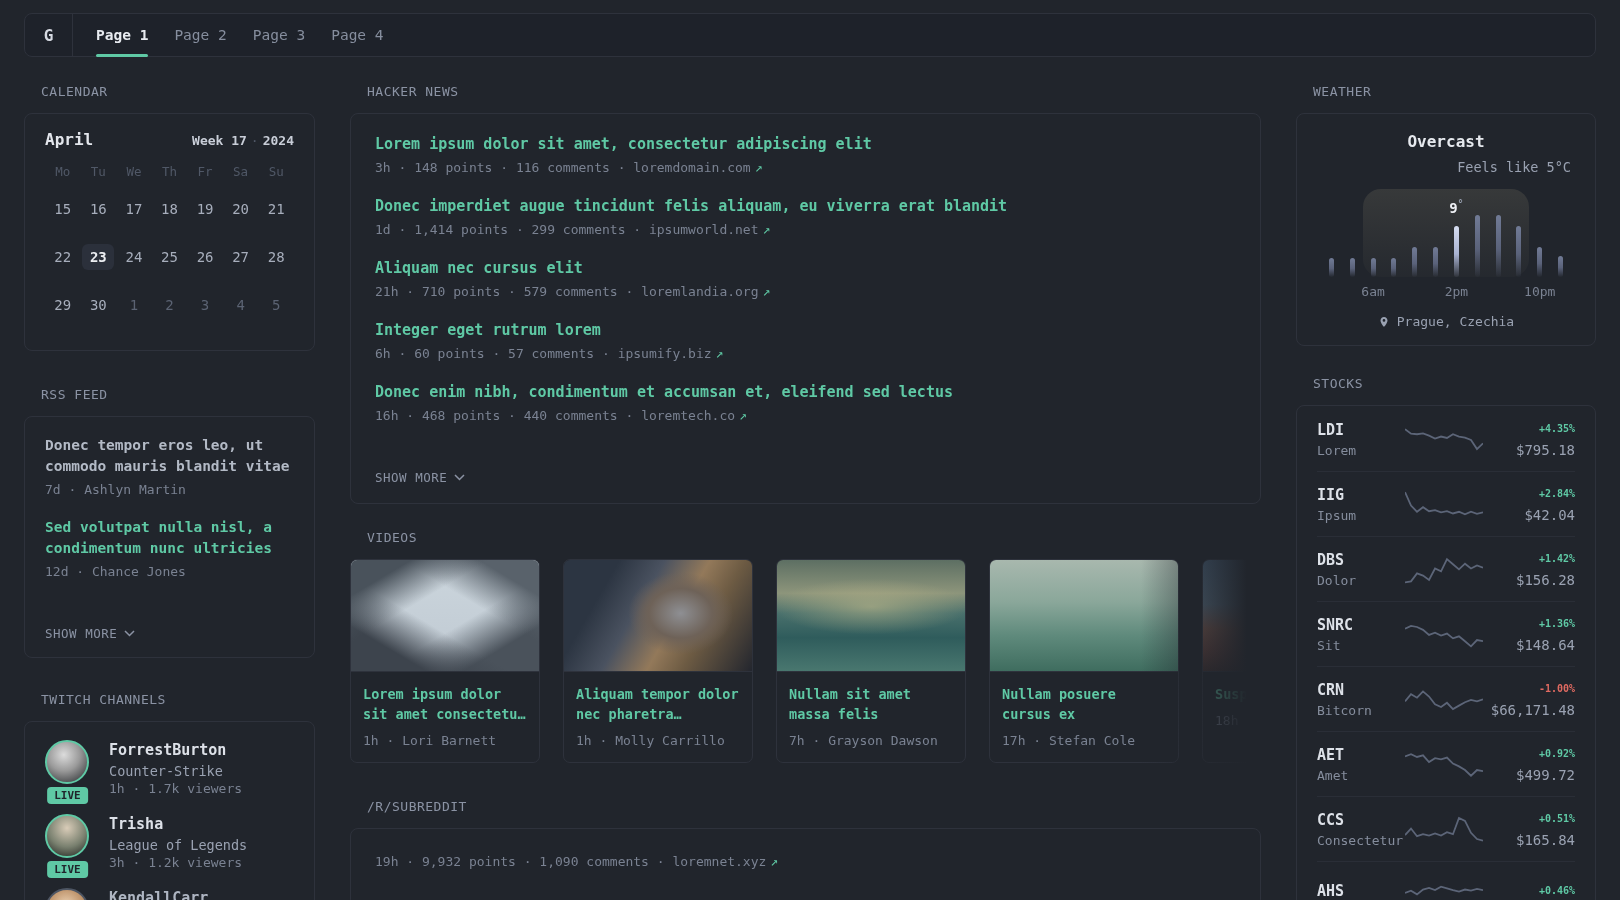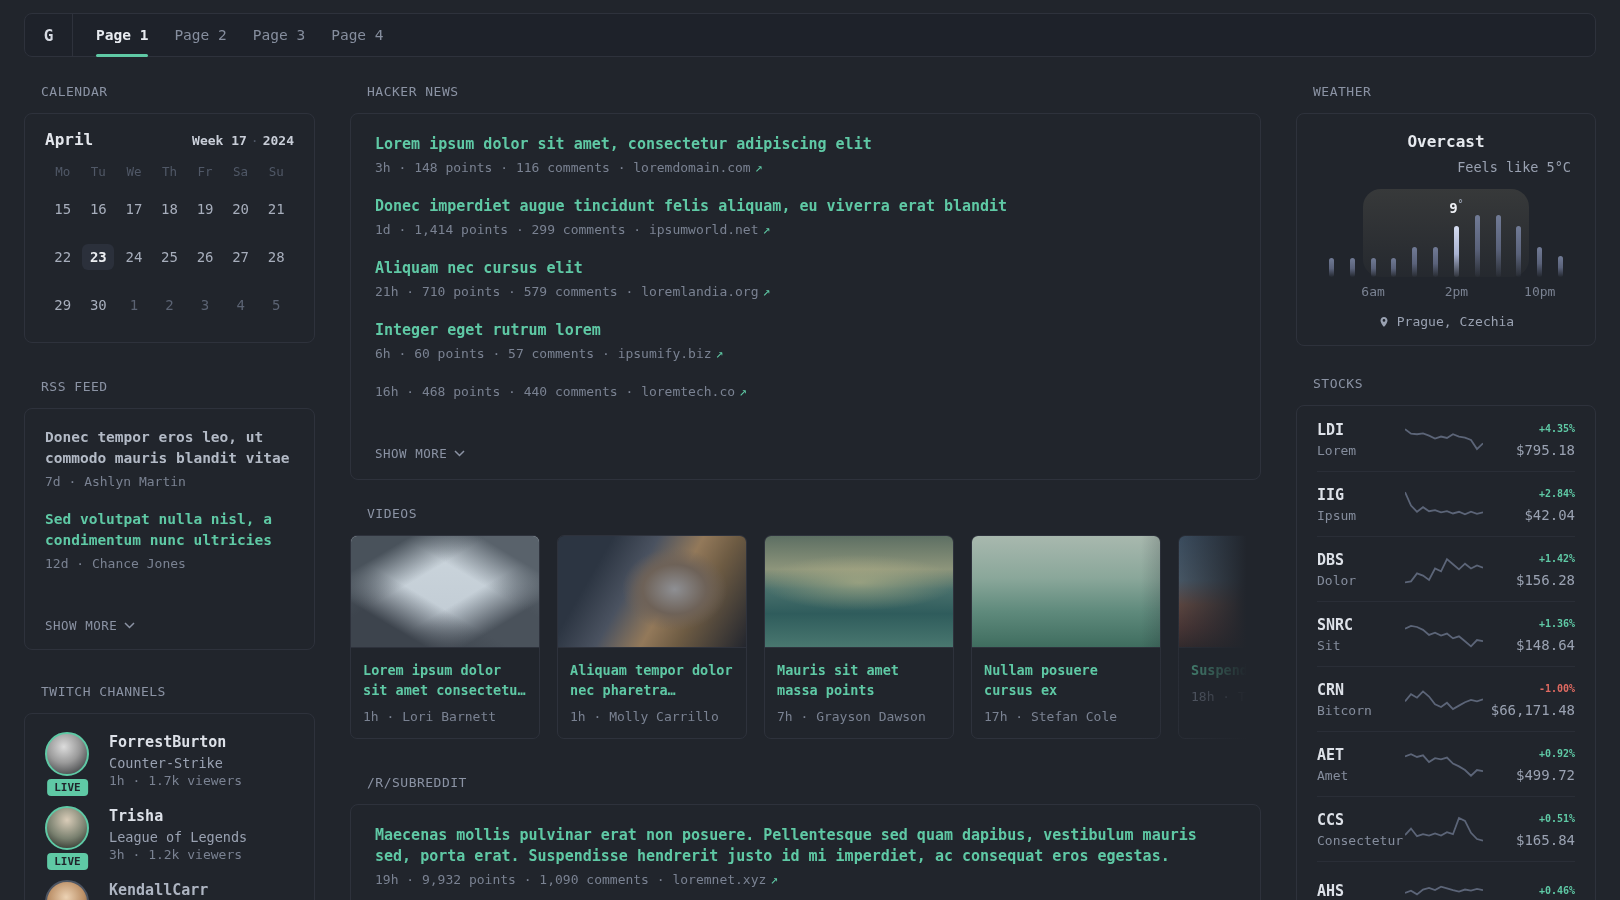--- a/index.html
+++ b/index.html
@@ -65,21 +65,21 @@
   .section-title{
     font-size:13px;font-weight:normal;color:var(--text-dim);
     letter-spacing:.5px;margin:0 0 14px 17px;
   }
   .card{
     border:1px solid var(--border);
     border-radius:8px;
   }
 
   
-  .cal-card{padding:16px 20px 16px}
+  .cal-card{padding:16px 20px 24px}
   .cal-head{display:flex;justify-content:space-between;align-items:baseline;margin-bottom:15px}
   .cal-month{font-size:16px;font-weight:bold;color:#e3e6ec}
   .cal-week{font-size:13px;font-weight:bold;color:#c9ced8}
   .cal-week .dot{color:var(--faint);font-weight:normal;padding:0 4px}
   .cal-weekdays,.cal-grid{display:grid;grid-template-columns:repeat(7,1fr);text-align:center}
   .cal-weekdays{margin-bottom:9px}
   .cal-weekdays span{font-size:12.5px;color:var(--faint)}
   .cal-grid{row-gap:6px}
   .cal-cell{
     height:26px;display:flex;align-items:center;justify-content:center;
@@ -122,21 +122,21 @@
     position:absolute;left:50%;transform:translateX(-54%);bottom:-8px;
     background:var(--accent);color:#20242b;font-size:11px;font-weight:bold;
     padding:2px 7px;border-radius:4px;
   }
   .tw-name{display:block;font-size:15px;font-weight:bold;color:#dde1e8;line-height:20px}
   .tw-item.offline .tw-name{color:#aeb5c2}
   .tw-game{font-size:13.5px;color:var(--text-mid);margin-top:3px}
   .tw-meta{font-size:13px;color:var(--meta);margin-top:2px}
 
   
-  .videos-row{position:relative;display:flex;gap:17px;overflow:hidden}
+  .videos-row{position:relative;display:flex;gap:23px;overflow:hidden}
   .videos-fade{
     position:absolute;top:0;right:0;bottom:0;width:120px;
     background:linear-gradient(to right,rgba(33,37,44,0),var(--bg) 88%);
     pointer-events:none;
   }
   .video-card{flex:0 0 190px;border:1px solid var(--border);border-radius:7px;overflow:hidden}
   .v-thumb{height:112px;border-bottom:1px solid var(--border)}
   .v-body{padding:12px 12px 14px}
   .v-title{display:block;font-size:13.5px;font-weight:bold;color:var(--accent);line-height:20px;max-height:41px;overflow:hidden}
   .v-meta{font-size:13px;color:var(--meta);margin-top:9px}
@@ -360,20 +360,21 @@
       <span class="meta-text">21h · 710 points · 579 comments</span><span> · </span><span class="domain">loremlandia.org</span><span class="arrow">↗</span>
     </div>
   </div>
             <div class="feed-item">
     <a class="f-title">Integer eget rutrum lorem</a>
     <div class="f-meta">
       <span class="meta-text">6h · 60 points · 57 comments</span><span> · </span><span class="domain">ipsumify.biz</span><span class="arrow">↗</span>
     </div>
   </div>
             <div class="feed-item">
+    <a class="f-title">Donec enim nibh, condimentum et accumsan et, eleifend sed lectus</a>
     <div class="f-meta">
       <span class="meta-text">16h · 468 points · 440 comments</span><span> · </span><span class="domain">loremtech.co</span><span class="arrow">↗</span>
     </div>
   </div>
           </div>
         <button class="show-more">
           <span>SHOW MORE</span>
           <svg width="11" height="7" viewBox="0 0 11 7">
               <path d="M1 1l4.5 4.5L10 1" fill="none" stroke-width="1.5"></path>
             </svg>
@@ -394,21 +395,21 @@
           <div class="video-card">
     <div class="v-thumb thumb-camera"></div>
     <div class="v-body">
       <a class="v-title">Aliquam tempor dolor nec pharetra…</a>
       <div class="v-meta">1h · Molly Carrillo</div>
     </div>
   </div>
           <div class="video-card">
     <div class="v-thumb thumb-sea"></div>
     <div class="v-body">
-      <a class="v-title">Mauris sit amet massa points</a>
+      <a class="v-title">Nullam sit amet massa felis</a>
       <div class="v-meta">7h · Grayson Dawson</div>
     </div>
   </div>
           <div class="video-card">
     <div class="v-thumb thumb-canoe"></div>
     <div class="v-body">
       <a class="v-title">Nullam posuere cursus ex</a>
       <div class="v-meta">17h · Stefan Cole</div>
     </div>
   </div>
@@ -421,21 +422,20 @@
   </div>
           <div class="videos-fade"></div>
       </div>
     </section>
 
     <section class="widget w-gap-36">
       <h2 class="section-title">/R/SUBREDDIT</h2>
       <div class="card hn-card">
         <div id="reddit-list">
             <div class="feed-item">
-    <a class="f-title">Maecenas mollis pulvinar erat non posuere. Pellentesque sed quam dapibus, vestibulum mauris sed, porta erat. Suspendisse hendrerit justo id mi imperdiet, ac consequat eros egestas.</a>
     <div class="f-meta">
       <span class="meta-text">19h · 9,932 points · 1,090 comments</span><span> · </span><span class="domain">loremnet.xyz</span><span class="arrow">↗</span>
     </div>
   </div>
           </div>
       </div>
     </section>
   </section>
 
   <aside class="col">

